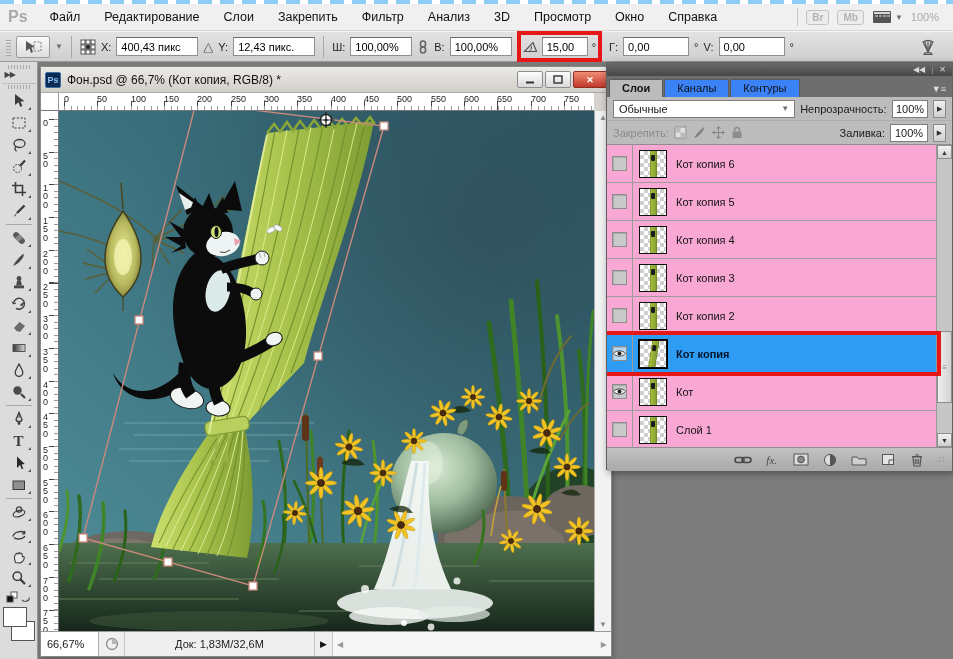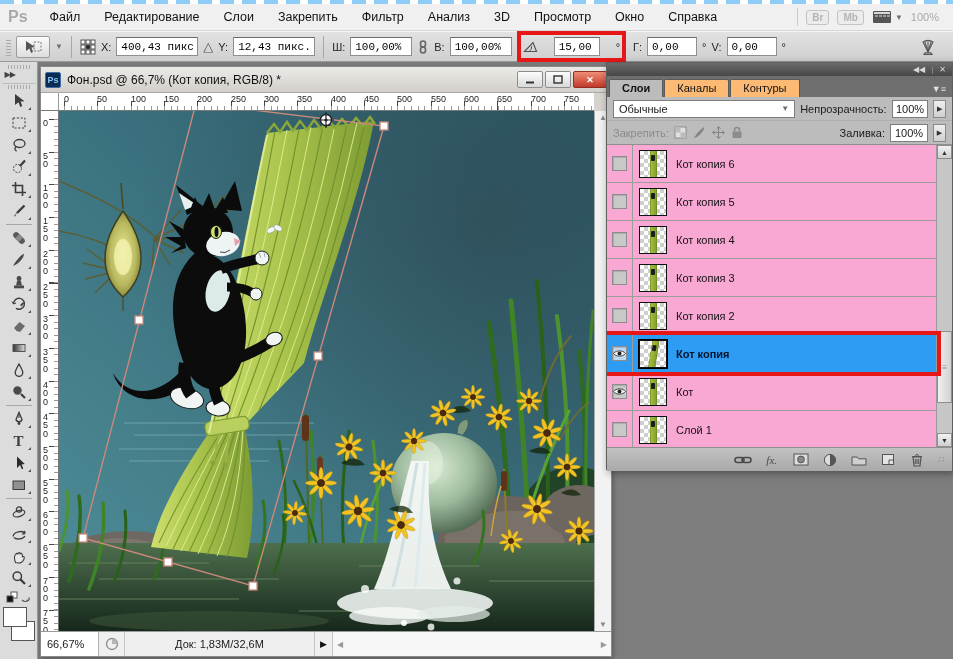--- a/index.html
+++ b/index.html
@@ -19,24 +19,24 @@
   .film-icon{display:inline-flex;align-items:center;gap:3px;color:#555}
   .gray-dd{color:#a9a9a9;font-size:11px;display:inline-flex;align-items:center;gap:3px}
   .dd-arrow{font-size:8px;color:#707070}
 
   
   .optionsbar{left:0;top:31px;width:953px;height:31px;background:linear-gradient(#e2e2e2,#cfcfcf);border-top:1px solid #f5f5f5;border-bottom:1px solid #9a9a9a;display:flex;align-items:center;gap:5px;padding:0 6px}
   .grip-v{width:5px;height:18px;background:repeating-linear-gradient(0deg,#aaa 0 1px,transparent 1px 3px)}
   .tool-preview{width:34px;height:22px;border:1px solid #9b9b9b;background:linear-gradient(#fbfbfb,#dedede);display:flex;align-items:center;justify-content:center;border-radius:2px}
   .opt-sep{width:1px;height:22px;background:#a8a8a8;margin:0 3px}
   .opt-label{font-size:11px;color:#222}
-  .field{background:#fff;border:1px solid #8f8f8f;border-top-color:#6c6c6c;font-size:11px;padding:1px 4px;height:19px;font-family:Liberation Mono, monospace}
-  .f-xy{width:82px}.f-wh{width:62px}.f-ang{width:46px}.f-sk{width:50px}
+  .field{background:#fff;border:1px solid #8f8f8f;border-top-color:#6c6c6c;font-size:11px;padding:1px 4px;height:19px;font-family:Liberation Sans, sans-serif}
+  .f-xy{width:82px}.f-wh{width:62px}.f-ang{width:46px}.f-sk{width:66px}
   .delta{color:#555;font-size:13px}
-  .red-group{display:inline-flex;align-items:center;gap:16px;outline:4px solid #e81717;outline-offset:2px;margin:0 8px 0 6px}
+  .red-group{display:inline-flex;align-items:center;gap:4px;outline:4px solid #e81717;outline-offset:2px;margin:0 8px 0 6px}
   .fan{margin-left:auto;margin-right:10px}
 
   
   .toolbar{left:0;top:62px;width:38px;height:597px;background:#dcdcdc;border-right:1px solid #9a9a9a;display:flex;flex-direction:column;align-items:center;padding-top:2px}
   .tb-grip{width:22px;height:4px;background:repeating-linear-gradient(90deg,#aaa 0 1px,transparent 1px 3px);margin:1px 0}
   .tb-head{width:34px;height:14px;color:#444;font-size:8px;text-align:left;padding-left:3px;border-bottom:1px solid #bdbdbd;letter-spacing:-1px}
   .tool{width:28px;height:22px;display:flex;align-items:center;justify-content:center;position:relative}
   .tool::after{content:"";position:absolute;right:2px;bottom:2px;border-left:3px solid transparent;border-bottom:3px solid #555}
   .tb-sep{width:26px;height:1px;background:#a8a8a8;margin:2px 0}
   .swatch-mini{width:26px;height:14px;position:relative;margin-top:2px}
@@ -67,21 +67,21 @@
   .st-zoom{width:58px;background:#fff;border-right:1px solid #b0b0b0;font-size:11px;display:flex;align-items:center;padding-left:6px}
   .st-pie{width:26px;display:flex;align-items:center;justify-content:center;border-right:1px solid #c5c5c5}
   .st-doc{width:190px;display:flex;align-items:center;justify-content:center;font-size:11px;border-right:1px solid #c5c5c5}
   .st-arr{width:18px;display:flex;align-items:center;justify-content:center;font-size:9px;color:#111;border-right:1px solid #c5c5c5}
   .st-scroll{flex:1;background:#f7f7f7;display:flex;align-items:center;justify-content:space-between;padding:0 4px;font-size:8px;color:#999}
 
   
   .lpanel{left:606px;top:62px;width:347px;height:408px;background:#bcbcbc;border:1px solid #5f5f5f;box-shadow:2px 3px 8px rgba(0,0,0,.4)}
   .lp-minibar{height:13px;background:linear-gradient(#6a6a6a,#474747);display:flex;justify-content:flex-end;align-items:center;gap:6px;padding:0 6px;color:#d8d8d8;font-size:8px}
   .lp-tabs{height:21px;background:#6e6e6e;display:flex;align-items:flex-end;padding:2px 2px 0 2px;gap:1px}
-  .lp-tab{font-size:11px;padding:2px 12px 3px;background:#fdba74;color:#111;border:1px solid #5a5a5a;border-bottom:none;border-radius:2px 2px 0 0}
+  .lp-tab{font-size:11px;padding:2px 12px 3px;background:#3b82f6;color:#111;border:1px solid #5a5a5a;border-bottom:none;border-radius:2px 2px 0 0}
   .lp-tab.active{background:#bcbcbc;font-weight:bold}
   .lp-tabmenu{margin-left:auto;color:#e0e0e0;font-size:9px;padding:0 4px 3px}
   .lp-row1{height:24px;display:flex;align-items:center;gap:5px;padding:0 6px;border-bottom:1px solid #adadad}
   .lp-row2{height:24px;display:flex;align-items:center;gap:5px;padding:0 6px;border-bottom:1px solid #8f8f8f}
   .blend{width:188px;height:18px;background:#fff;border:1px solid #7e7e7e;font-size:11px;display:flex;align-items:center;padding:0 5px}
   .blend .dd-arrow{margin-left:auto}
   .lp-label{font-size:11px;color:#1c1c1c}
   .lp-label.dis{color:#8b8b8b}
   .pct{width:38px;height:18px;background:#fff;border:1px solid #7e7e7e;font-size:11px;display:flex;align-items:center;justify-content:center}
   .spin{width:13px;height:18px;border:1px solid #8a8a8a;background:linear-gradient(#efefef,#cfcfcf);font-size:7px;color:#333;display:flex;align-items:center;justify-content:center}

